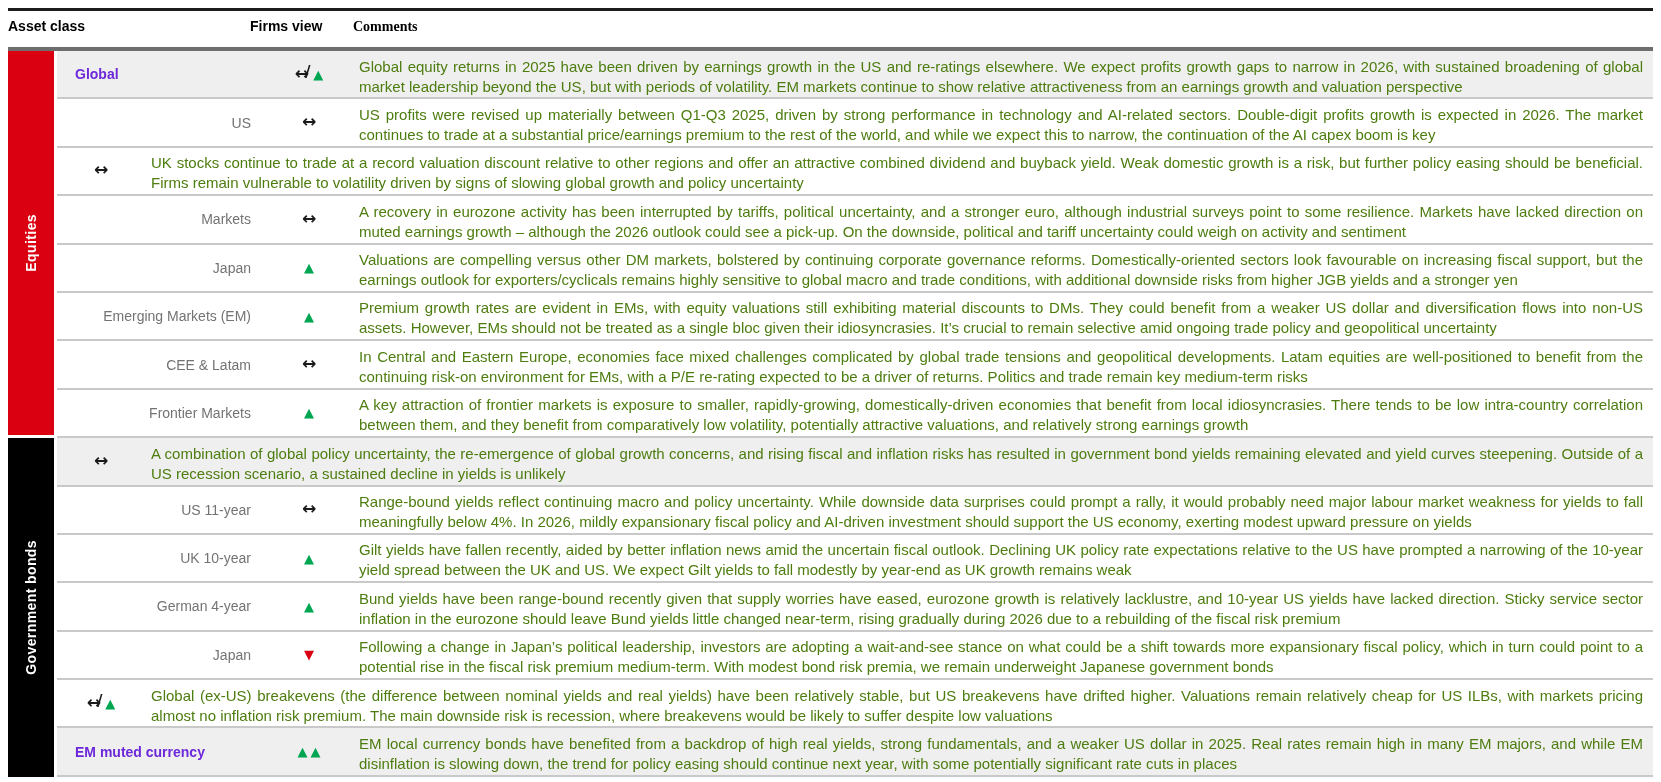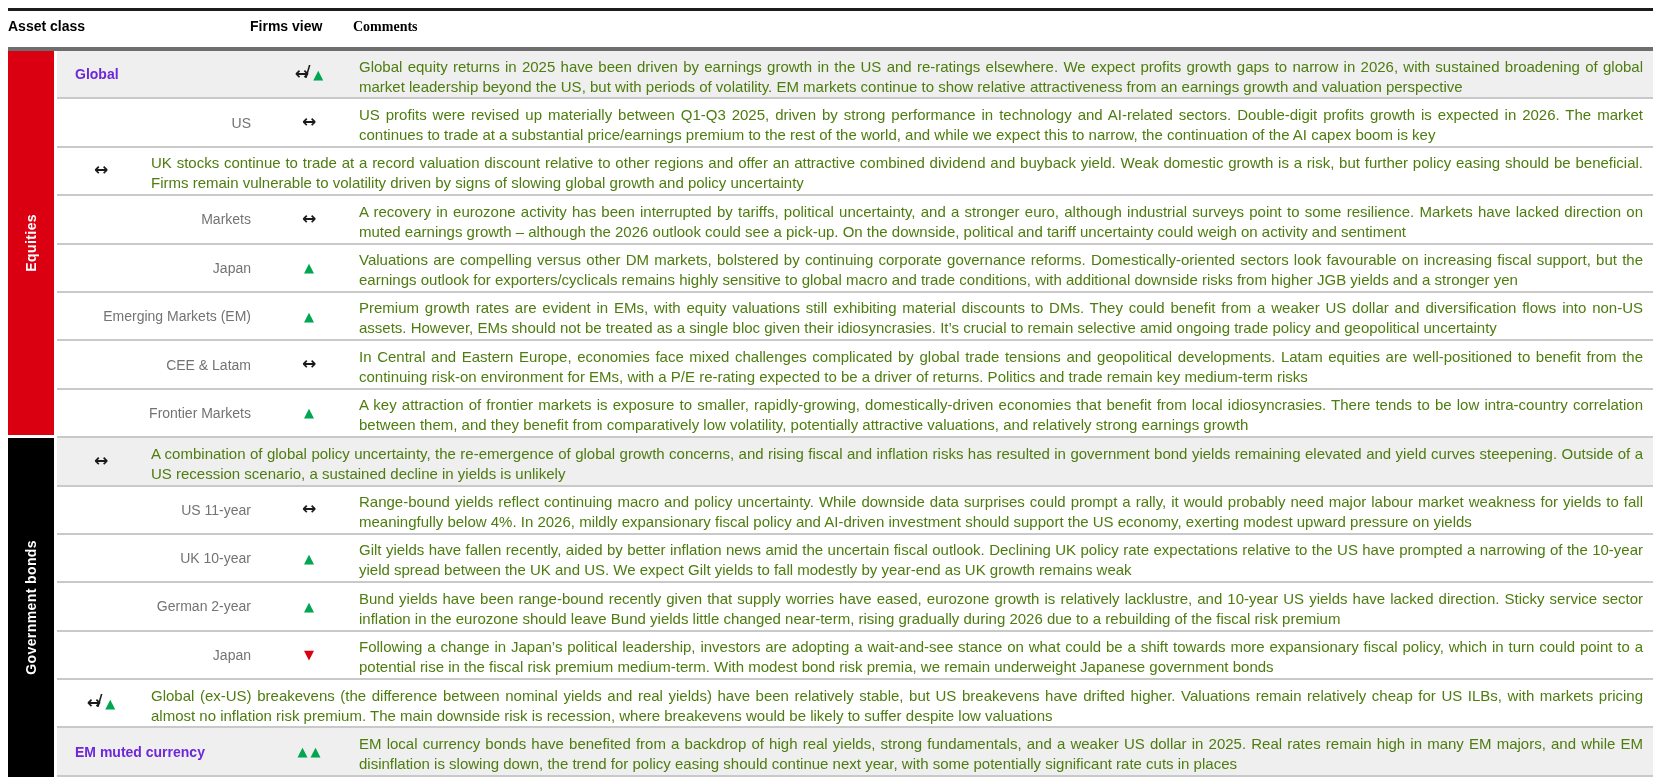--- a/index.html
+++ b/index.html
@@ -125,21 +125,21 @@
             <div class="cell-comment">Range-bound yields reflect continuing macro and policy uncertainty. While downside data surprises could prompt a rally, it would probably need major labour market weakness for yields to fall meaningfully below 4%. In 2026, mildly expansionary fiscal policy and AI-driven investment should support the US economy, exerting modest upward pressure on yields</div>
           </div>
           <div class="row">
             <div class="cell-label">UK 10-year</div>
             <div class="cell-view">
               <span class="sym sym-up">▲</span>
             </div>
             <div class="cell-comment">Gilt yields have fallen recently, aided by better inflation news amid the uncertain fiscal outlook. Declining UK policy rate expectations relative to the US have prompted a narrowing of the 10-year yield spread between the UK and US. We expect Gilt yields to fall modestly by year-end as UK growth remains weak</div>
           </div>
           <div class="row">
-            <div class="cell-label">German 2-year</div>
+            <div class="cell-label">German 4-year</div>
             <div class="cell-view">
               <span class="sym sym-up">▲</span>
             </div>
             <div class="cell-comment">Bund yields have been range-bound recently given that supply worries have eased, eurozone growth is relatively lacklustre, and 10-year US yields have lacked direction. Sticky service sector inflation in the eurozone should leave Bund yields little changed near-term, rising gradually during 2026 due to a rebuilding of the fiscal risk premium</div>
           </div>
           <div class="row">
             <div class="cell-label">Japan</div>
             <div class="cell-view">
               <span class="sym sym-down">▼</span>
             </div>

